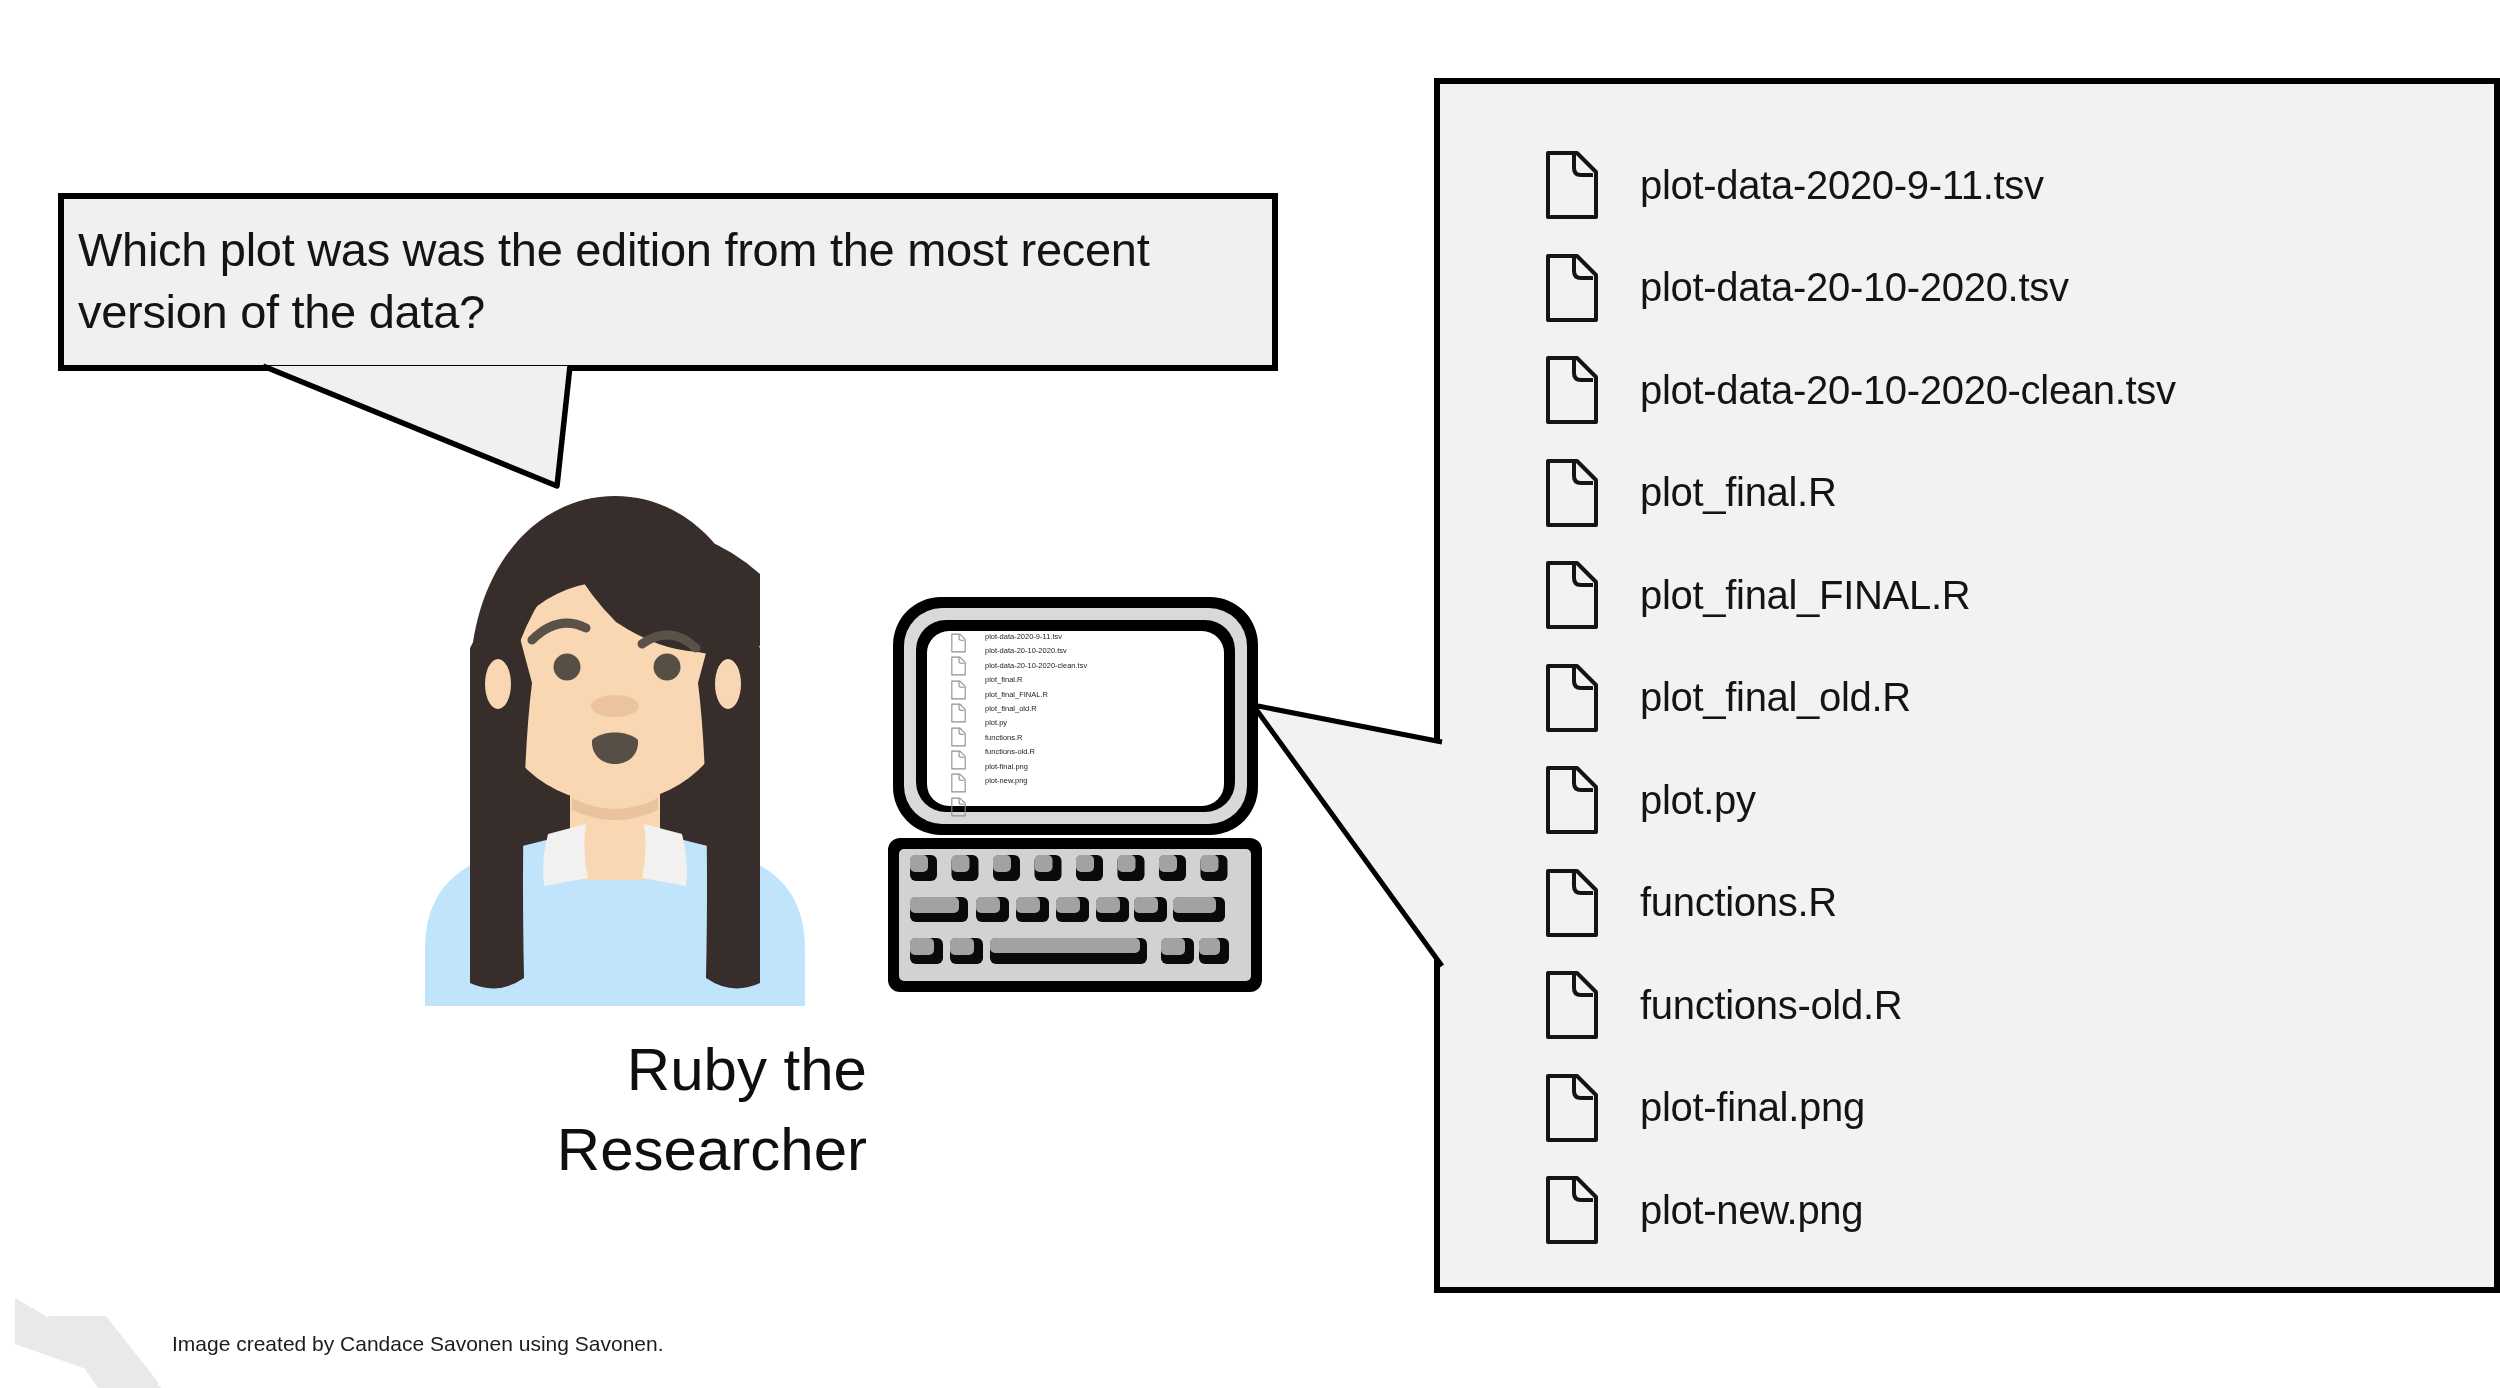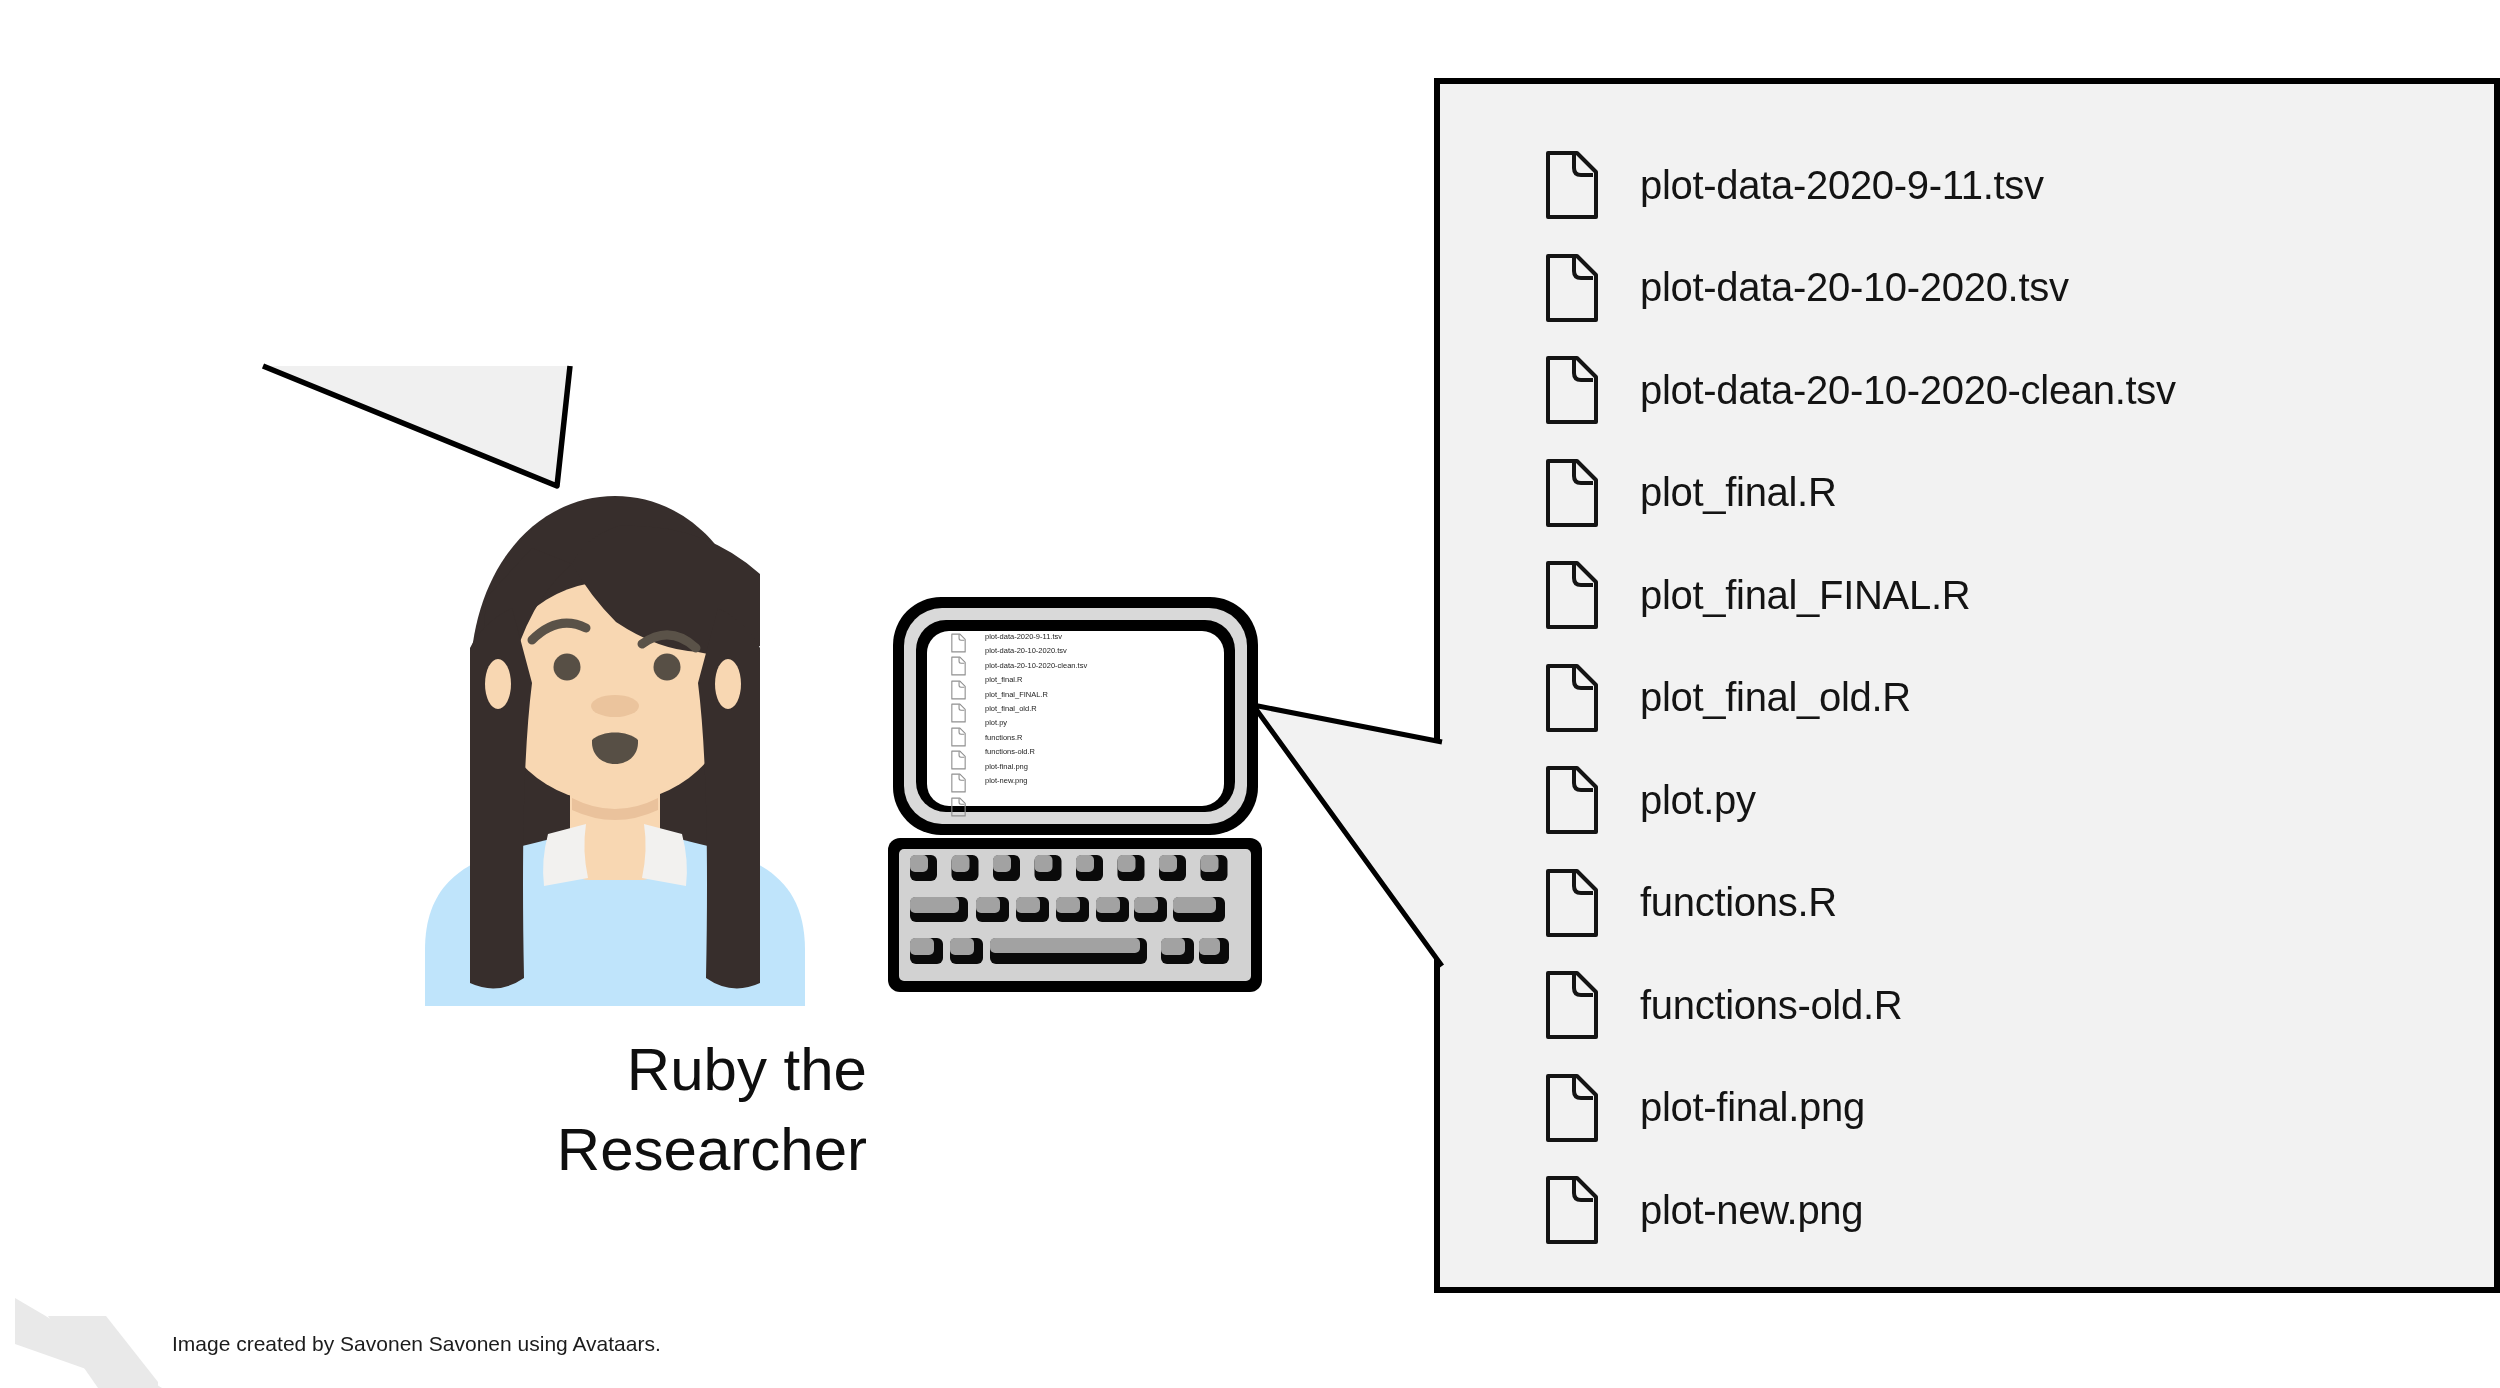--- a/index.html
+++ b/index.html
@@ -52,20 +52,24 @@
 
   
   .caption{left:172px; top:1332px; font-size:21px; color:#1c1c1c;}
   .corner-logo{left:0px; top:1290px; width:170px; height:98px;}
 </style>
 </head>
 <body>
 
 <div id="stage">
 
+  <div class="abs bubble">
+    <div>Which plot was was the edition from the most recent</div>
+    <div>version of the data?</div>
+  </div>
   <svg class="abs bubble-tail" viewBox="0 0 340 130">
     <path d="M18,1 L312,121 L325,1" fill="#f0f0f0" stroke="#000" stroke-width="5.5" stroke-linejoin="round"></path>
   </svg>
 
   <div class="abs panel">
     <div class="file-list">
         <div class="file-row">
           <svg viewBox="0 0 60 72" class="doc-icon" style="width: 60px; height: 72px; color: rgb(20, 20, 20);">
             <path d="M6,4 H35 L54,23 V68 H6 Z" fill="none" stroke="currentColor" stroke-width="4" stroke-linejoin="round"></path>
             <path d="M32,5 V19 Q32,26 39,26 H51" fill="none" stroke="currentColor" stroke-width="4" stroke-linejoin="round"></path>
@@ -275,15 +279,15 @@
   <div class="abs char-name">
     <div>Ruby the</div>
     <div>Researcher</div>
   </div>
 
   <svg class="abs corner-logo" viewBox="0 0 170 98">
     <polygon points="15,8 15,54 140,98 162,98 44,25" fill="#e9e9e9"></polygon>
     <polygon points="48,26 106,26 158,92 158,98 98,98" fill="#e9e9e9"></polygon>
   </svg>
 
-  <div class="abs caption">Image created by Savonen Savonen using Avataars.</div>
+  <div class="abs caption">Image created by Candace Savonen using Savonen.</div>
 
 </div>
 
 </body></html>

